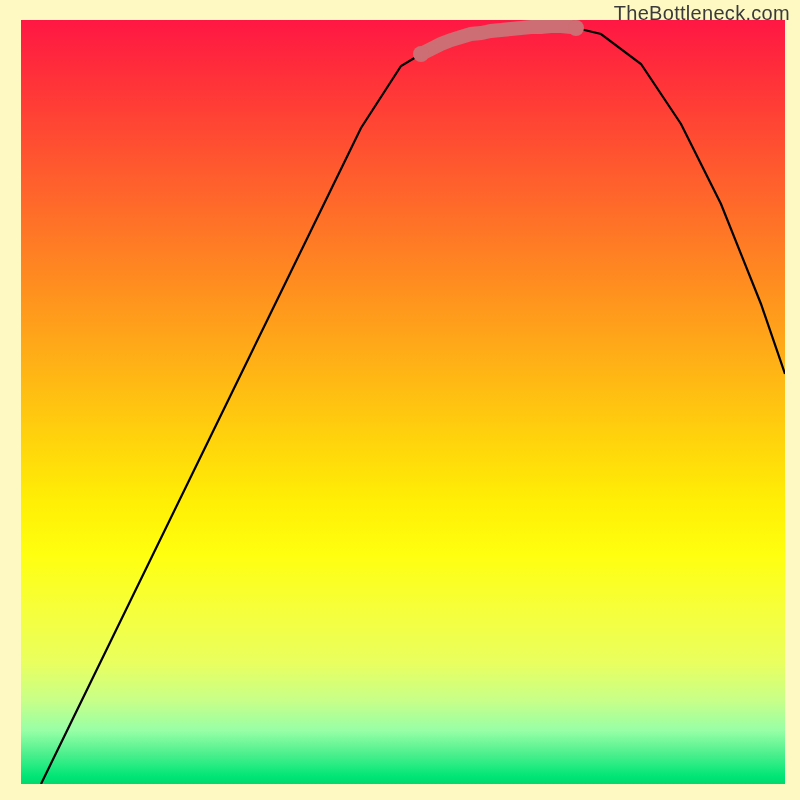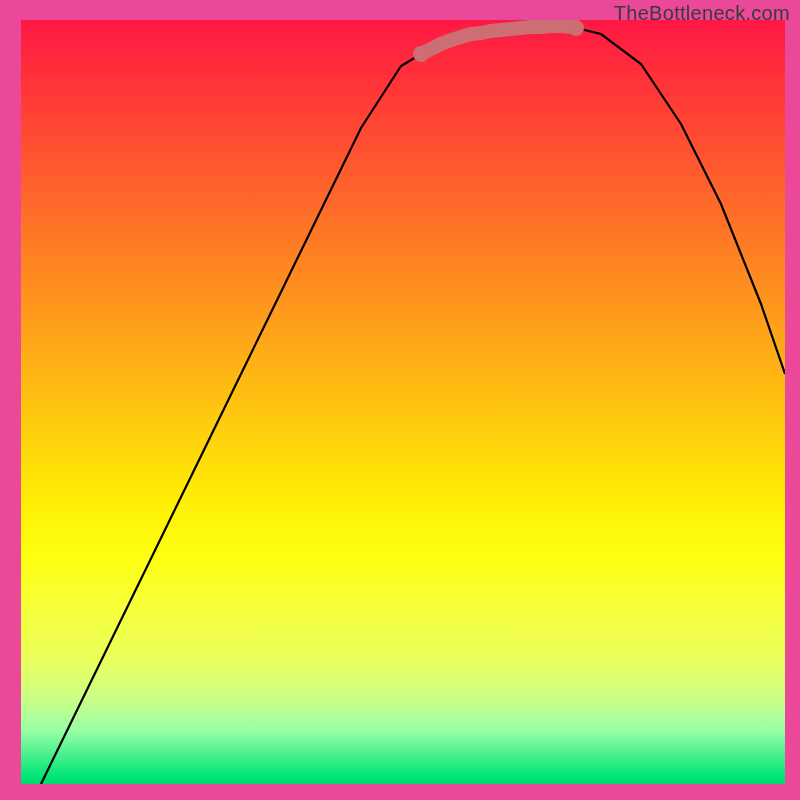--- a/index.html
+++ b/index.html
@@ -8,21 +8,21 @@
     width: 800px;
     height: 800px;
     background: #000;
     overflow: hidden;
     font-family: Arial, Helvetica, sans-serif;
   }
   .stage {
     position: relative;
     width: 800px;
     height: 800px;
-    background: #ec4899;
+    background: #fef9c3;
   }
   .plot-area {
     position: absolute;
     left: 21px;
     top: 20px;
     width: 764px;
     height: 764px;
     overflow: hidden;
   }
   .gradient-bg {

